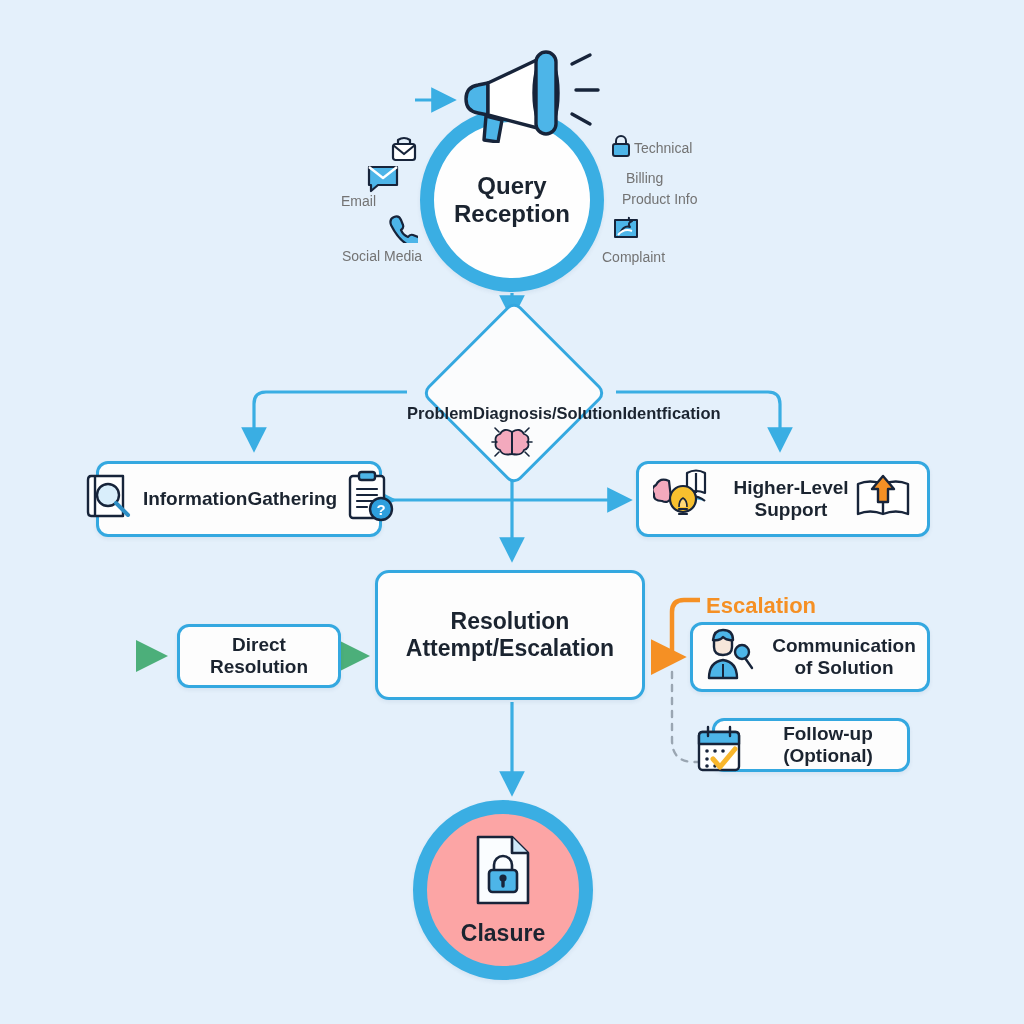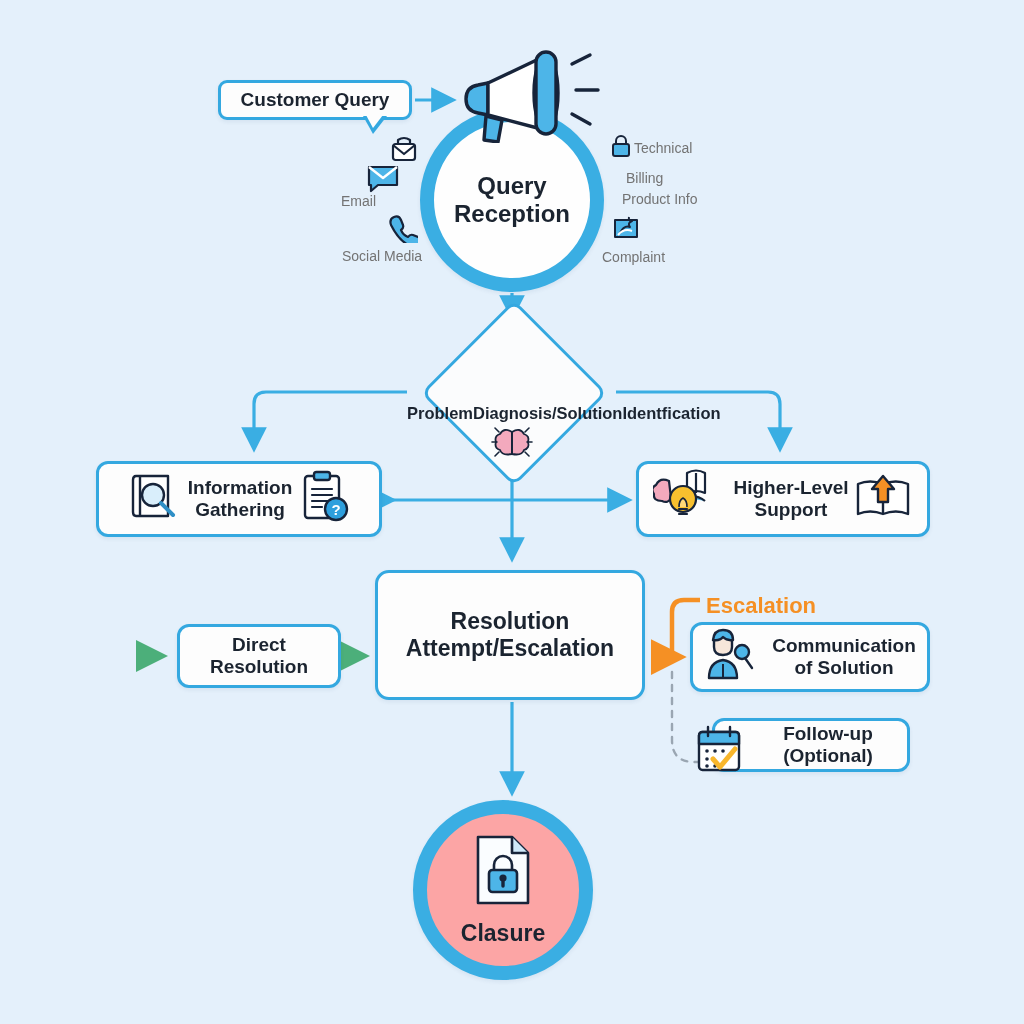--- a/index.html
+++ b/index.html
@@ -212,25 +212,20 @@
 
     <path d="M651,657 L680,657" stroke="#f59024" stroke-width="4.5" fill="none" marker-end="url(#ahOrange)"></path>
 
     <path d="M672,657 L672,612 Q672,600 684,600 L700,600" stroke="#f59024" stroke-width="4.5" fill="none"></path>
 
     <path d="M672,672 L672,740 Q672,762 694,762 L706,762" stroke="#9aa6b2" stroke-width="2.4" fill="none" stroke-dasharray="6 7" stroke-linecap="round"></path>
 
     <path d="M512,702 L512,792" stroke="#3aaee3" stroke-width="3.2" fill="none" marker-end="url(#ahBlue)"></path>
   </svg>
 
-  <div class="node" id="customer-query">
-    <span class="label">Customer Query</span>
-    <span class="tail"></span>
-    <span class="tail-in"></span>
-  </div>
 
   <div style="position:absolute;left:450px;top:38px;width:160px;height:105px;z-index:5;">
     <svg width="160" height="105" viewBox="0 0 160 105">
       <g stroke="#17243a" stroke-width="3.4" stroke-linejoin="round" stroke-linecap="round">
         <path d="M28,47 q-12,2 -12,14 q0,12 12,14 l10,2 l0,-32 z" fill="#4db5e8"></path>
         <path d="M38,45 L95,18 L95,92 L38,77 z" fill="#ffffff"></path>
         <ellipse cx="96" cy="55" rx="12" ry="37" fill="#f5ece4"></ellipse>
         <rect x="86" y="14" width="20" height="82" rx="10" fill="#4db5e8"></rect>
         <path d="M36,78 L34,102 l14,2 l4,-22 z" fill="#4db5e8"></path>
         <path d="M122,26 L140,17" stroke="#17243a" fill="none"></path>
@@ -319,21 +314,21 @@
     <span class="node-icn">
       <svg width="54" height="52" viewBox="0 0 54 52">
         <g stroke="#17243a" stroke-width="2.4" stroke-linejoin="round">
           <path d="M8,6 L40,6 L40,46 L8,46 q-3,0 -3,-4 L5,10 q0,-4 3,-4 z" fill="#ffffff"></path>
           <path d="M12,6 L12,46" fill="none"></path>
           <circle cx="25" cy="25" r="11" fill="#d9eefb"></circle>
           <path d="M33,33 L45,45" stroke="#2e8fc6" stroke-width="4" stroke-linecap="round"></path>
         </g>
       </svg>
     </span>
-    <span style="display:flex;flex-direction:column;z-index:2;">
+    <span style="display:flex;flex-direction:row;z-index:2;">
       <span class="label">Information</span>
       <span class="label">Gathering</span>
     </span>
     <span class="node-icn">
       <svg width="52" height="54" viewBox="0 0 52 54">
         <g stroke="#17243a" stroke-width="2.4" stroke-linejoin="round">
           <rect x="7" y="7" width="34" height="42" rx="3" fill="#ffffff"></rect>
           <rect x="16" y="3" width="16" height="8" rx="2.5" fill="#4db5e8"></rect>
           <g stroke-width="2.2" stroke-linecap="round">
             <path d="M14,20 L34,20 M14,26 L34,26 M14,32 L30,32 M14,38 L24,38"></path>

